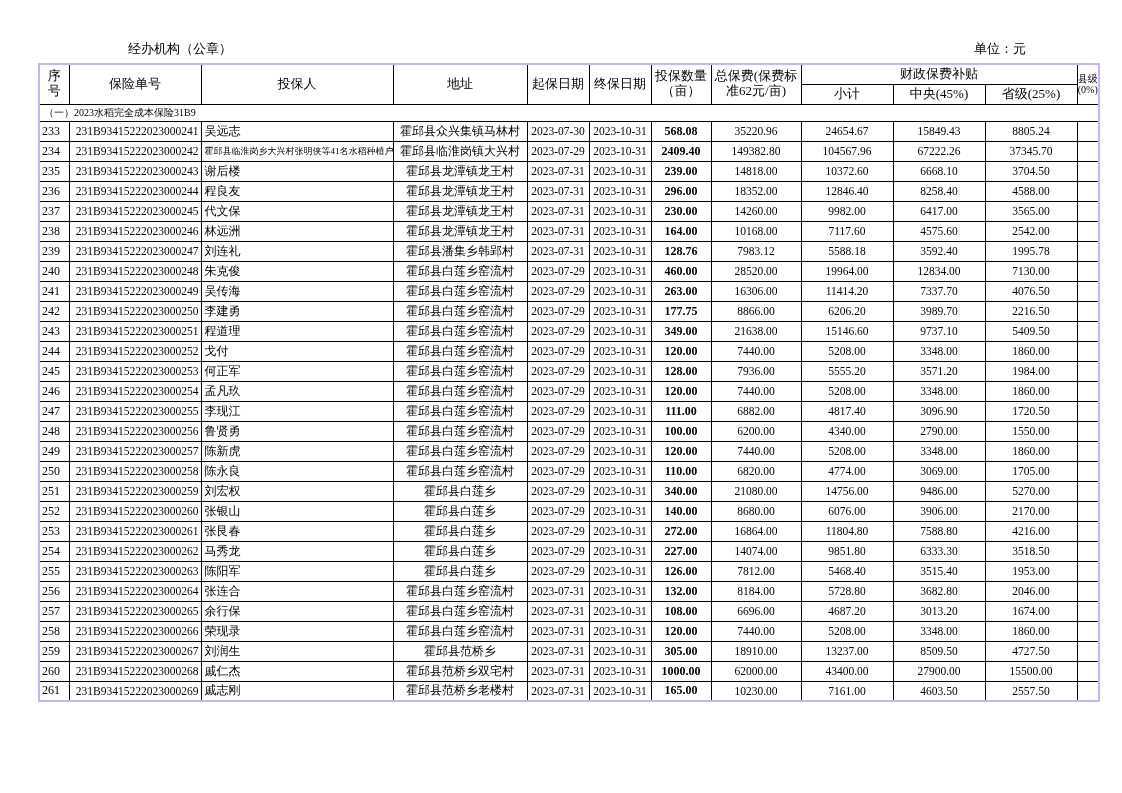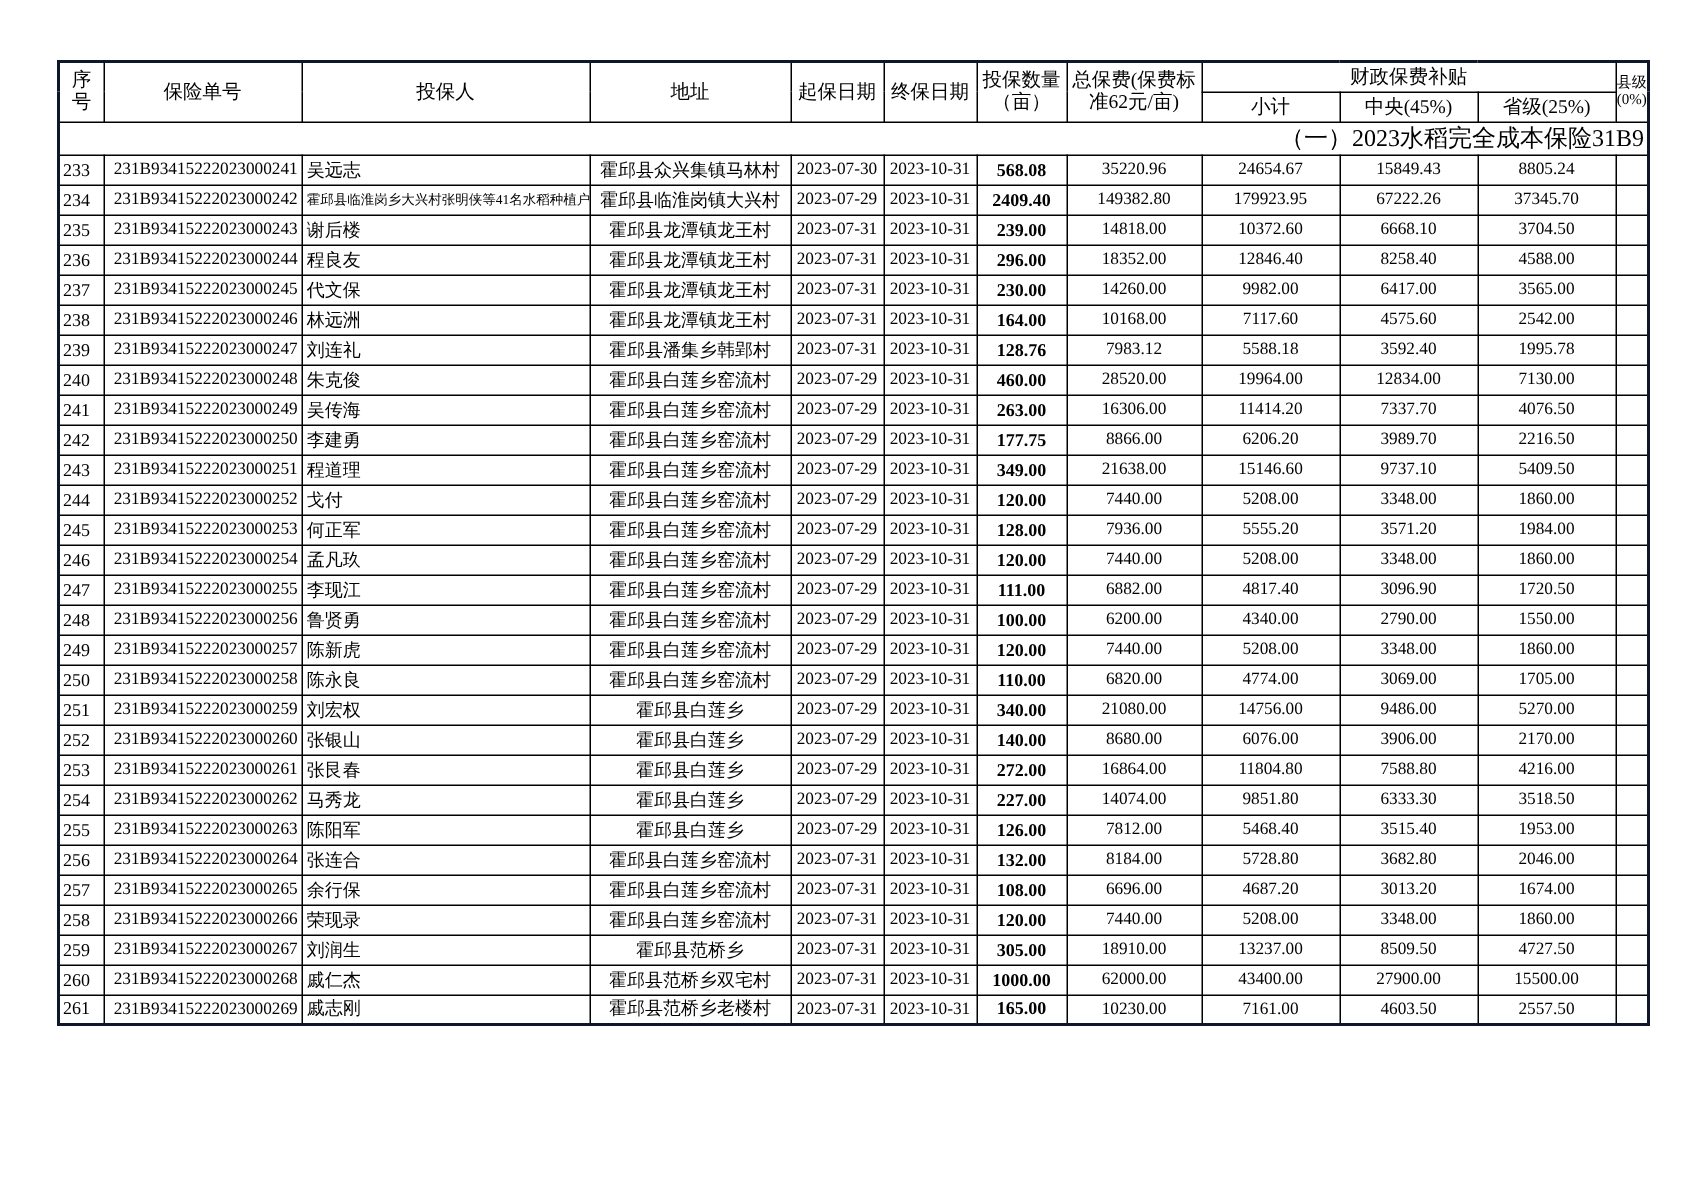--- a/index.html
+++ b/index.html
@@ -21,21 +21,21 @@
   .subhead {
     display:flex;
     justify-content:space-between;
     font-size:13px;
     padding:0 58px 5px 90px;
   }
   table {
     width:100%;
     border-collapse:collapse;
     table-layout:fixed;
-    border:2px solid #0f172a;
+    border:2px solid #c4b5fd;
   }
   th, td {
     border:1px solid #000;
     font-weight:normal;
     text-align:center;
     overflow:hidden;
     padding:0 2px;
   }
   thead th {
     font-size:13px;
@@ -44,22 +44,22 @@
     white-space:normal;
   }
   th.county-h {
     font-size:10px;
     padding:0;
     word-break:break-all;
     line-height:1.1;
   }
   tr.section td {
     height:17px;
-    font-size:16px;
-    text-align:right;
+    font-size:10px;
+    text-align:left;
     padding-left:4px;
     white-space:nowrap;
   }
   tbody td {
     height:20px;
     font-size:12px;
     white-space:nowrap;
   }
   tbody td.c0 { text-align:left; }
   tbody td.c1 { text-align:right; font-size:11.5px; padding-left:3px; }
@@ -68,20 +68,24 @@
   tbody td.c3 { text-align:center; }
   tbody td.c4, tbody td.c5 { text-align:center; font-size:11.5px; }
   tbody td.c6 { font-weight:bold; }
   tbody td.c7, tbody td.c8, tbody td.c9, tbody td.c10 { font-size:11.5px; }
   tbody td.c11 { padding:0; }
 </style>
 </head>
 <body>
 
 <div class="page">
+  <div class="subhead">
+    <span>经办机构（公章）</span>
+    <span>单位：元</span>
+  </div>
 
   <table>
     <colgroup>
       <col style="width:30px">
       <col style="width:132px">
       <col style="width:192px">
       <col style="width:134px">
       <col style="width:62px">
       <col style="width:62px">
       <col style="width:60px">
@@ -130,21 +134,21 @@
         </tr>
         <tr>
           <td class="c0">234</td>
           <td class="c1">231B93415222023000242</td>
           <td class="c2 small">霍邱县临淮岗乡大兴村张明侠等41名水稻种植户</td>
           <td class="c3">霍邱县临淮岗镇大兴村</td>
           <td class="c4">2023-07-29</td>
           <td class="c5">2023-10-31</td>
           <td class="c6">2409.40</td>
           <td class="c7">149382.80</td>
-          <td class="c8">179923.95</td>
+          <td class="c8">104567.96</td>
           <td class="c9">67222.26</td>
           <td class="c10">37345.70</td>
           <td class="c11"></td>
         </tr>
         <tr>
           <td class="c0">235</td>
           <td class="c1">231B93415222023000243</td>
           <td class="c2">谢后楼</td>
           <td class="c3">霍邱县龙潭镇龙王村</td>
           <td class="c4">2023-07-31</td>

